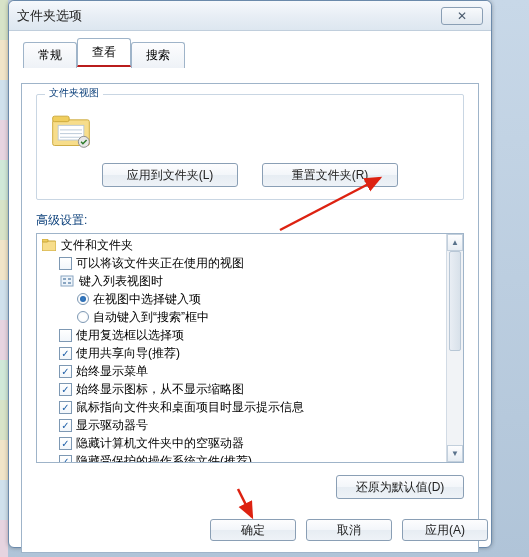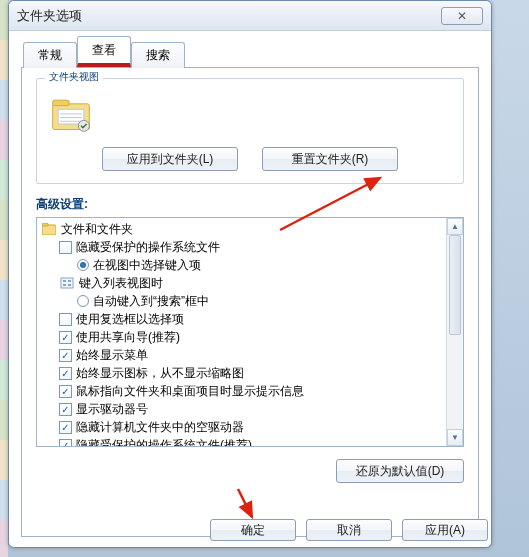--- a/index.html
+++ b/index.html
@@ -37,38 +37,38 @@
     width: 42px; height: 18px;
     border: 1px solid #8a9fb5;
     border-radius: 3px;
     background: linear-gradient(to bottom, #f8fafc, #e2e9f0);
     display: flex; align-items: center; justify-content: center;
     color: #4a5b6d;
     font-size: 12px;
   }
   .tabs {
     display: flex;
-    margin: 12px 12px 0 14px;
+    margin: 12px 12px 16px 14px;
     align-items: flex-end;
     height: 24px;
   }
   .tab {
     padding: 4px 14px;
     border: 1px solid #9fb4c9;
     border-bottom: none;
     background: linear-gradient(to bottom, #fdfdfe, #eef2f7);
     margin-right: 0;
     font-size: 12px;
     position: relative;
     top: 1px;
     border-radius: 3px 3px 0 0;
   }
   .tab.active {
     background: #fff;
-    border-bottom: 4px solid #b91c1c;
+    border-bottom: 2px solid #b91c1c;
     z-index: 2;
     padding-top: 5px;
     top: 0;
   }
   .tab-content {
     margin: 0 12px 0 12px;
     border: 1px solid #9fb4c9;
     background: #fff;
     padding: 10px 14px 10px 14px;
     height: 470px;
@@ -121,21 +121,20 @@
     font-size: 12px;
     color: #222;
     padding: 0 10px;
     display: inline-flex; align-items: center; justify-content: center;
     cursor: default;
   }
   .section-label {
     color: #0a3f7a;
     font-size: 12px;
     margin: 2px 0 4px 0;
-    font-weight: bold;
   }
   .tree-pane {
     border: 1px solid #9fb4c9;
     height: 230px;
     overflow: hidden;
     background: #fff;
     position: relative;
   }
   .tree-scroll {
     overflow: hidden;
@@ -279,39 +278,39 @@
               <svg width="14" height="12" viewBox="0 0 14 12">
                   <rect x="0" y="2" width="14" height="10" rx="1" fill="#f7dd8b" stroke="#caa638"></rect>
                   <rect x="0" y="0" width="6" height="3" rx="1" fill="#f0ce5e" stroke="#caa638"></rect>
                 </svg>
             </span>
             <span>文件和文件夹</span>
           </div>
           <div id="tree-items">
               <div class="tree-row indent-1">
                 <span class="cb unchecked">✓</span>
-                <span>隐藏受保护的操作系统文件</span>
-              </div>
-              <div class="tree-row indent-2">
-                <span class="radio">
-                  <span class="dot"></span>
-                </span>
-                <span>在视图中选择键入项</span>
+                <span>可以将该文件夹正在使用的视图</span>
               </div>
               <div class="tree-row indent-1">
                 <span class="node-icon">
                   <svg width="14" height="12" viewBox="0 0 14 12">
                     <rect x="1" y="1" width="12" height="10" fill="#eef4fa" stroke="#8aa6c2"></rect>
                     <rect x="3" y="3" width="3" height="2" fill="#8aa6c2"></rect>
                     <rect x="8" y="3" width="3" height="2" fill="#8aa6c2"></rect>
                     <rect x="3" y="7" width="3" height="2" fill="#8aa6c2"></rect>
                     <rect x="8" y="7" width="3" height="2" fill="#8aa6c2"></rect>
                   </svg>
                 </span>
                 <span>键入列表视图时</span>
+              </div>
+              <div class="tree-row indent-2">
+                <span class="radio">
+                  <span class="dot"></span>
+                </span>
+                <span>在视图中选择键入项</span>
               </div>
               <div class="tree-row indent-2">
                 <span class="radio"></span>
                 <span>自动键入到“搜索”框中</span>
               </div>
               <div class="tree-row indent-1">
                 <span class="cb unchecked">✓</span>
                 <span>使用复选框以选择项</span>
               </div>
               <div class="tree-row indent-1">

